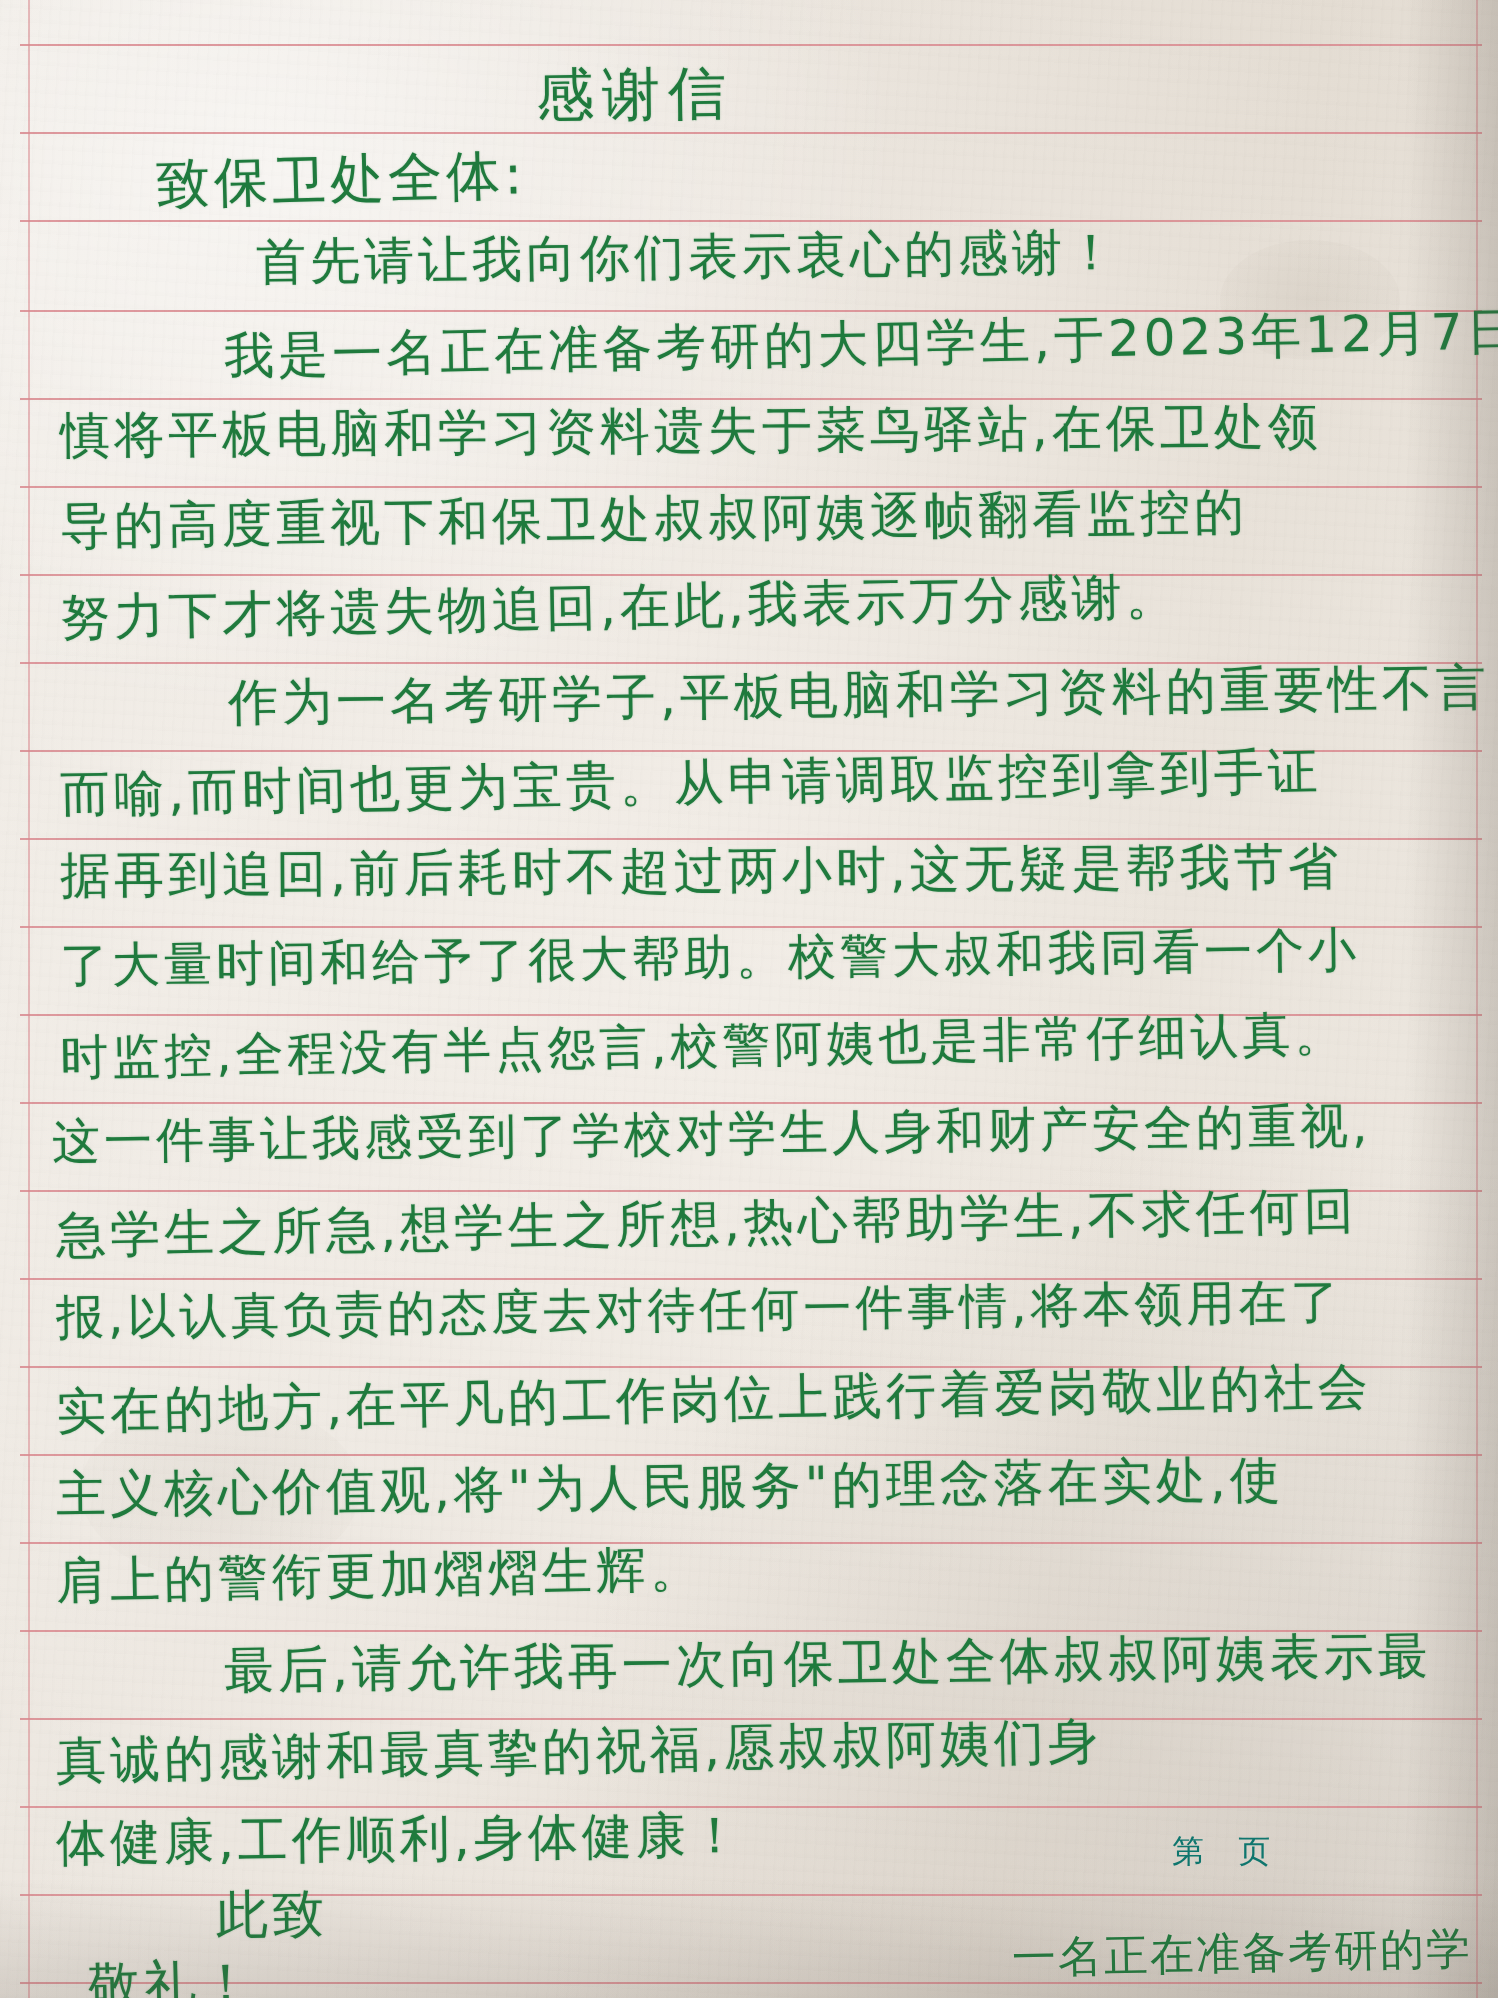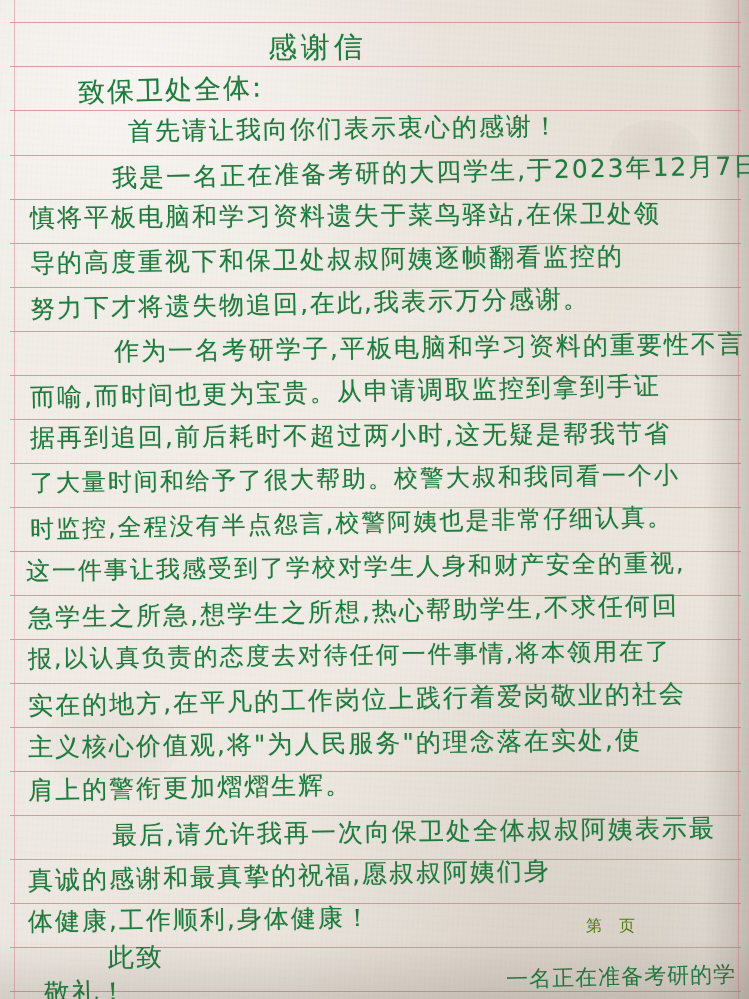--- a/index.html
+++ b/index.html
@@ -93,21 +93,21 @@
     font-size: 29px;
     letter-spacing: 4px;
   }
   .hw.l0 { transform: rotate(-1.1deg); }
   .hw.l1 { transform: rotate(-0.7deg); }
   .hw.l2 { transform: rotate(-1.5deg); }
   .hw.l3 { transform: rotate(-0.4deg); }
 
   .footer-note {
     position: absolute;
-    color: #4d7c0f;
+    color: #0f766e;
     font-family: "DejaVu Sans", sans-serif;
     font-size: 16px;
     letter-spacing: 6px;
     white-space: nowrap;
   }
   .sign {
     position: absolute;
     color: #1f7a3d;
     font-family: "DejaVu Sans", sans-serif;
     font-size: 22px;

